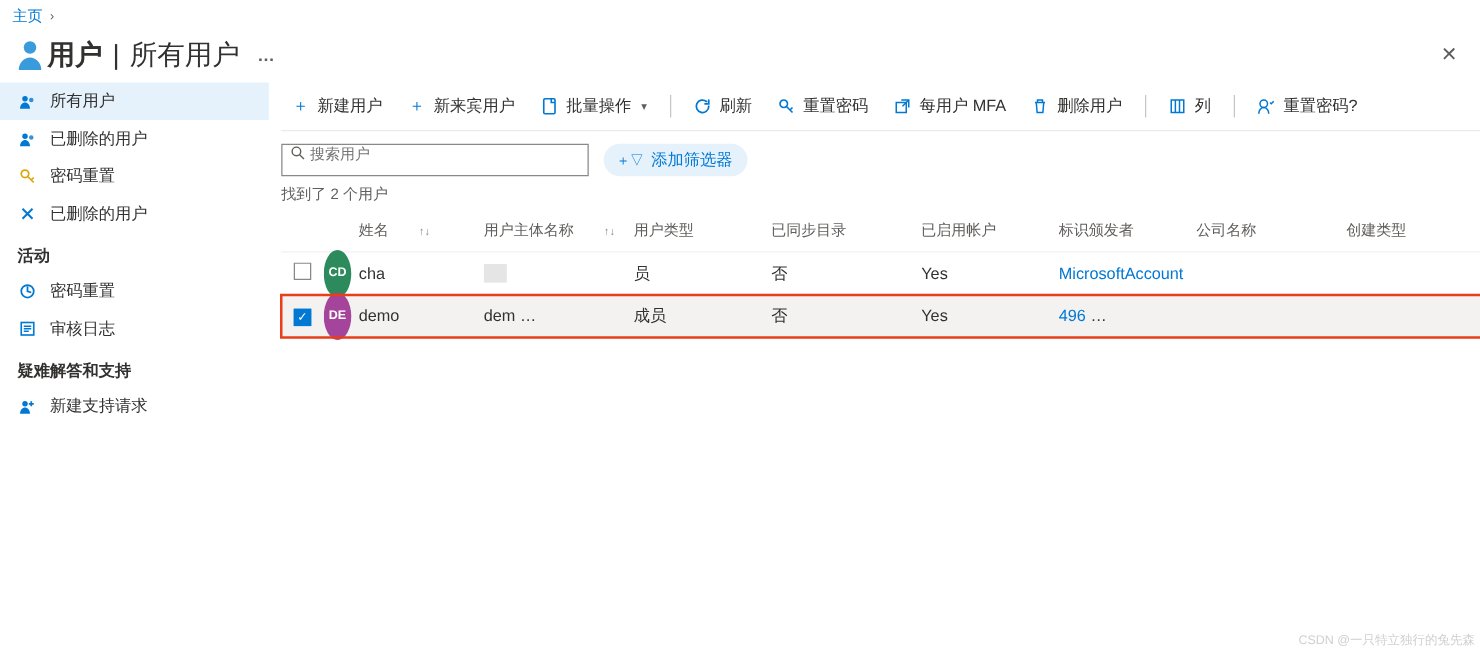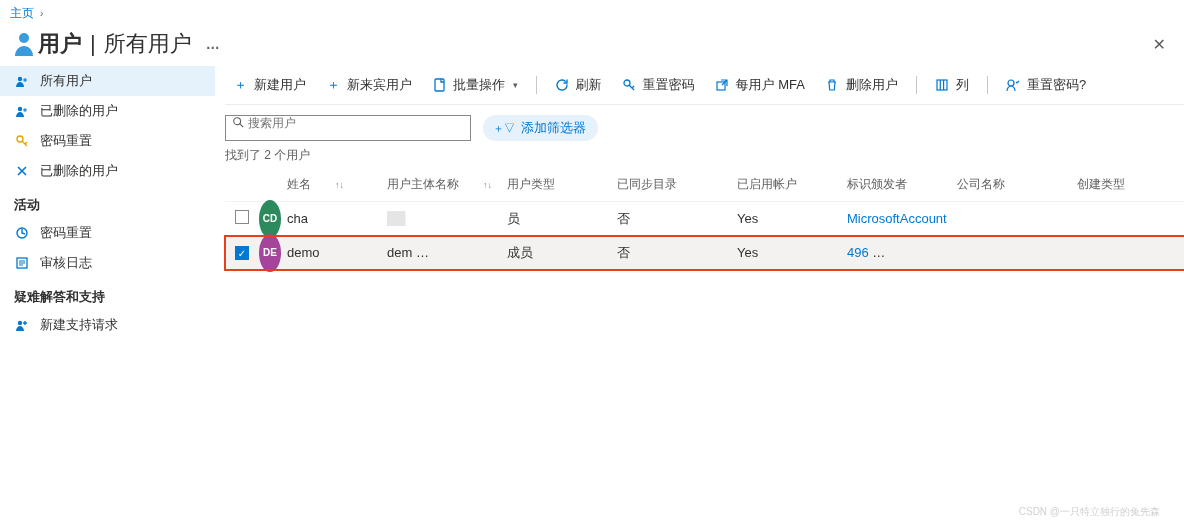--- a/index.html
+++ b/index.html
@@ -51,21 +51,21 @@
 .trow .cell { overflow: hidden; white-space: nowrap; text-overflow: ellipsis; padding-right: 6px; }
 .avatar { width: 22px; height: 38px; border-radius: 50%; display: inline-flex; align-items: center; justify-content: center; font-size: 10px; font-weight: 600; color: #fff; }
 .avatar.green { background: #2c8a5d; }
 .avatar.purple { background: #a4449a; }
 .chk { width: 14px; height: 14px; border: 1px solid #8a8886; margin-left: 10px; display: inline-flex; align-items: center; justify-content: center; cursor: pointer; }
 .chk.checked { background: #0078d4; border-color: #0078d4; color: #fff; font-size: 10px; }
 .trow.selected { background: #f3f2f1; outline: 2px solid #e83e1b; outline-offset: -1px; }
 .link { color: #0078d4; margin-top: 48px; }
 .obsc { display: inline-block; background: #e5e5e5; color: #e5e5e5; border-radius: 2px; user-select: none; }
 
-.watermark { position: absolute; right: 24px; bottom: 6px; font-size: 10px; color: #d0d0d0; }
+.watermark { position: absolute; right: 4px; bottom: 6px; font-size: 10px; color: #d0d0d0; }
 </style>
 </head>
 <body>
 
 <div class="breadcrumb">
   <a href="#">主页</a>
   <span class="chev">›</span>
 </div>
 
 <div class="header-row">

